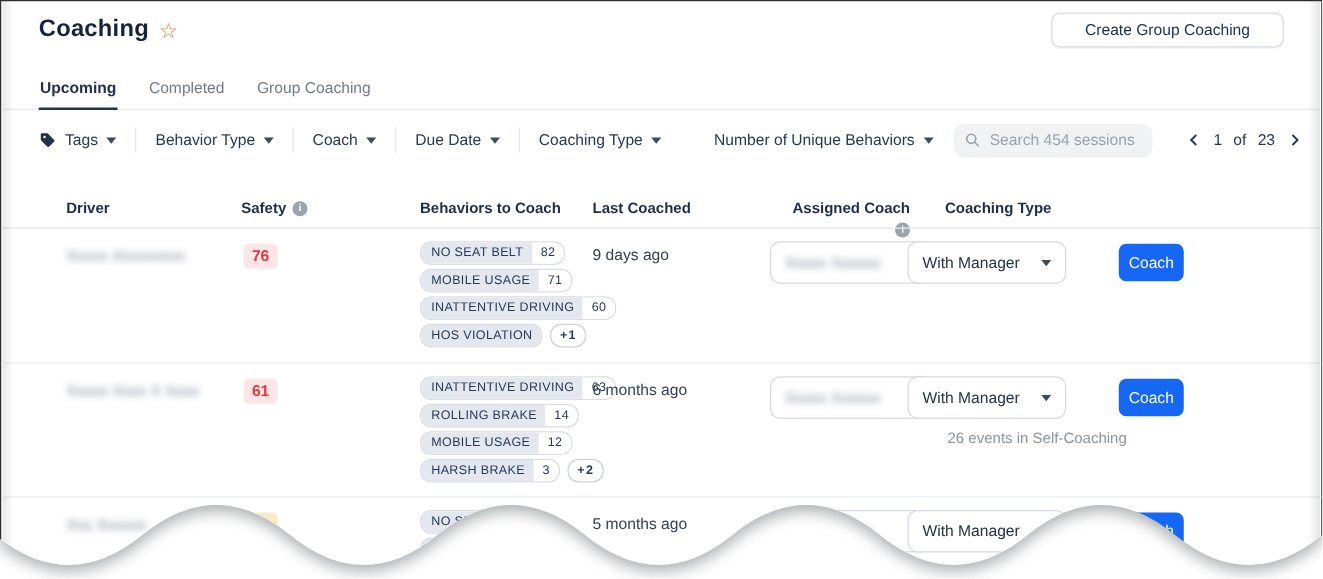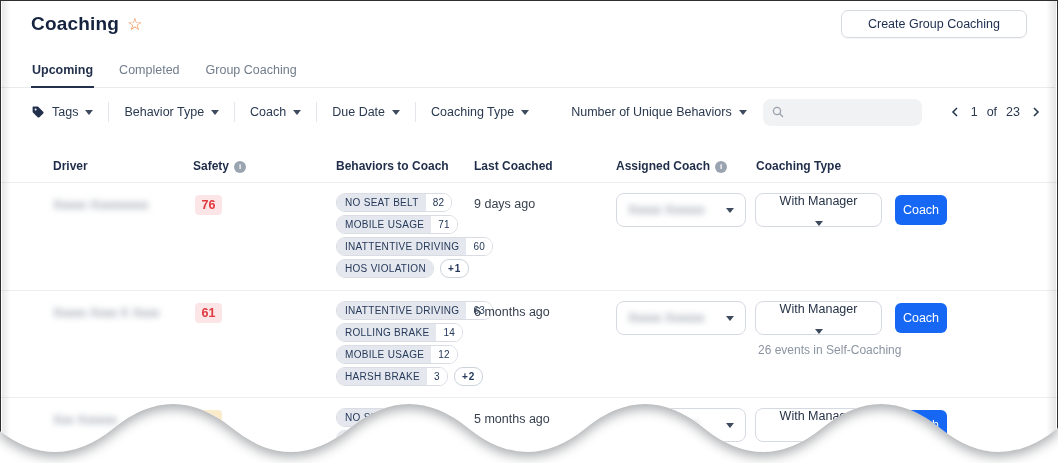--- a/index.html
+++ b/index.html
@@ -32,21 +32,21 @@
   .search input{border:0;background:transparent;outline:none;font-size:12.5px;color:#3a4553;width:100%;font-family:inherit;}
   .search input::placeholder{color:#9aa3ad;}
   .pager{display:flex;align-items:center;gap:9px;margin-left:26px;font-size:12.5px;color:#2a3950;}
   .pgbtn{background:none;border:0;padding:2px;cursor:pointer;display:flex;align-items:center;}
 
   
   .thead{position:absolute;left:0;right:0;top:150px;height:31px;border-bottom:1px solid #e3e5e9;}
   .th{position:absolute;top:8px;font-size:12px;font-weight:bold;color:#1f2d49;display:flex;align-items:flex-end;gap:5px;white-space:nowrap;}
   .info{width:12px;height:12px;border-radius:50%;background:#9aa4b0;color:#fff;font-size:8px;font-weight:bold;
     display:inline-flex;align-items:center;justify-content:center;line-height:1;font-style:normal;}
-  .c0{left:52px;} .c1{left:192px;} .c2{left:335px;} .c3{left:473px;} .c4{left:615px;} .c5{left:755px;}
+  .c0{left:52px;} .c1{left:192px;} .c2{left:335px;} .c3{left:473px;} .c4{left:633px;flex-direction:column;} .c5{left:755px;}
 
   .row{position:absolute;left:0;right:0;}
   .row + .row{border-top:0;}
   .rowline{position:absolute;left:0;right:0;height:1px;background:#eceef1;}
   .cell{position:absolute;font-size:12.5px;color:#37414f;}
   .blur{filter:blur(3px);color:#7e8795;user-select:none;}
   .driver{left:52px;top:16px;cursor:pointer;}
   .badge{position:absolute;left:194px;top:13px;min-width:15px;height:14px;padding:3px 6px;border-radius:4px;
     font-size:12.5px;font-weight:bold;text-align:center;line-height:14px;}
   .badge.red{background:#fbe5e6;color:#e0393f;}
@@ -57,21 +57,21 @@
     font-size:10px;font-weight:normal;letter-spacing:.3px;color:#25395a;line-height:1;}
   .chip .lbl{background:#e4e7ed;padding:4px 7px 3px 8px;}
   .chip .cnt{background:#fff;padding:4px 7px 3px;}
   .chip-more{border:1px solid #cdd3db;border-radius:9px;background:#fff;padding:4px 7px 3px;
     font-size:10px;font-weight:bold;color:#25395a;letter-spacing:1px;line-height:1;}
   .coached{left:473px;top:15px;}
   .dd{position:absolute;top:11px;height:34px;border:1px solid #d5d9e0;border-radius:8px;background:#fff;
     display:flex;align-items:center;justify-content:space-between;padding:0 11px;box-sizing:border-box;
     font-size:12.5px;color:#253246;cursor:pointer;}
   .coach-dd{left:615px;width:130px;}
-  .type-dd{left:754px;width:127px;flex-direction:column;}
+  .type-dd{left:725px;width:127px;}
   .note{position:absolute;left:757px;top:53px;font-size:12px;color:#8a94a1;white-space:nowrap;}
   .coach-btn{position:absolute;left:894px;top:13px;width:52px;height:30px;background:#1667f3;border:0;border-radius:6px;
     color:#fff;font-size:12.5px;font-family:inherit;cursor:pointer;}
   svg{display:block;}
 </style>
 </head>
 <body>
 
 <div class="tear">
   <div class="sheet">
@@ -126,20 +126,21 @@
           <span>Number of Unique Behaviors</span>
           <span class="caret"></span>
         </div>
         <div class="search">
           <span>
             <svg width="12" height="12" viewBox="0 0 12 12">
                 <circle cx="5" cy="5" r="3.6" fill="none" stroke="#98a1ac" stroke-width="1.3"></circle>
                 <line x1="7.8" y1="7.8" x2="11" y2="11" stroke="#98a1ac" stroke-width="1.3"></line>
               </svg>
           </span>
+          <input placeholder="Search 454 sessions" style="">
         </div>
         <div class="pager">
           <button class="pgbtn">
             <svg width="10" height="12" viewBox="0 0 10 12">
                 <polyline points="7,2 3,6 7,10" fill="none" stroke="#2a3950" stroke-width="1.6"></polyline>
               </svg>
           </button>
           <span>1</span>
           <span>of</span>
           <span>23</span>

